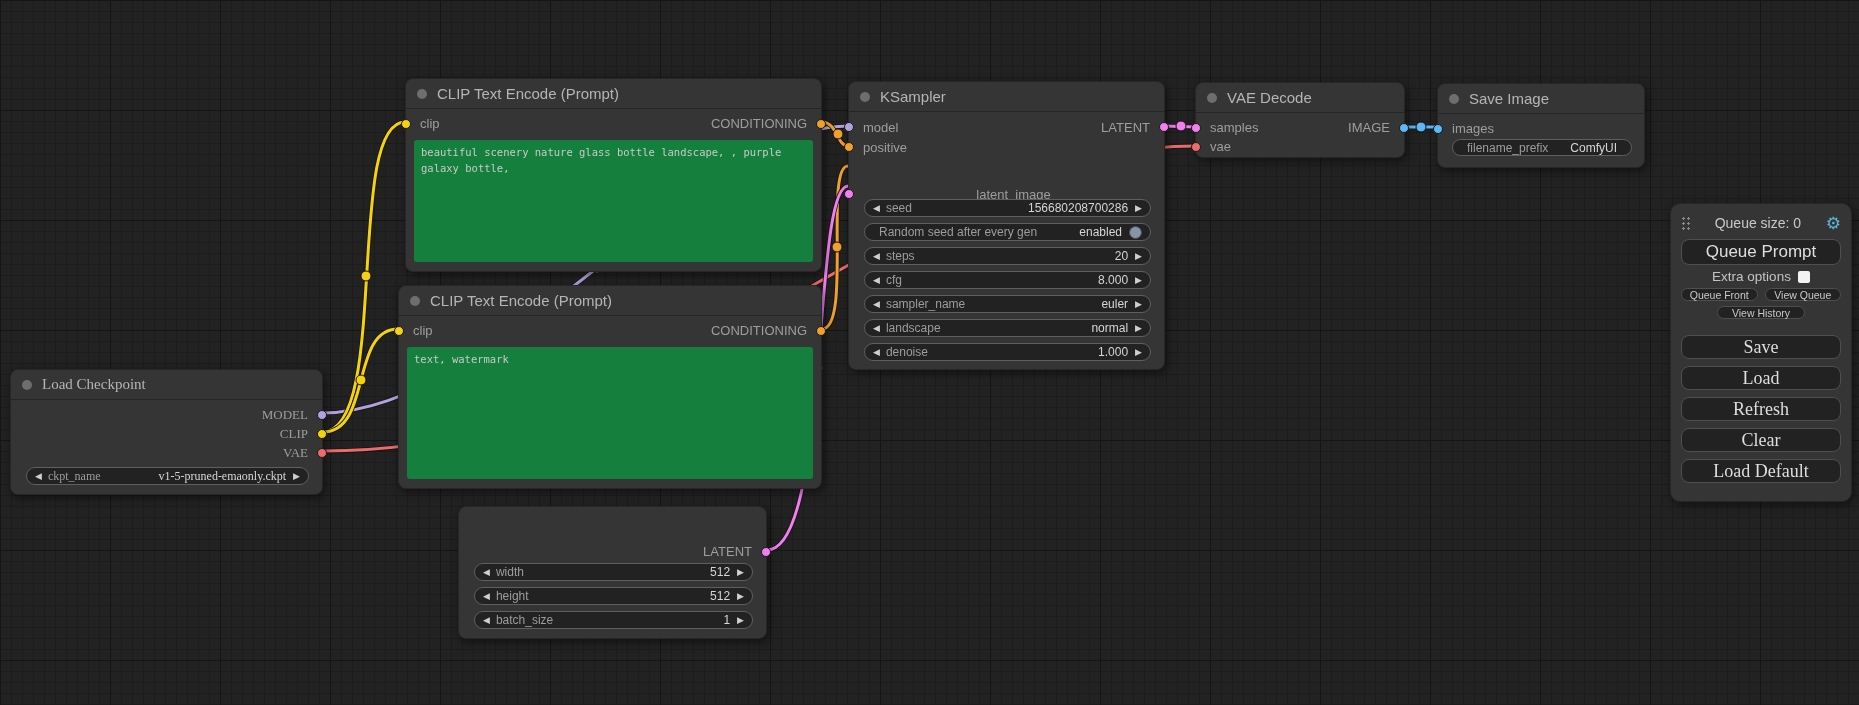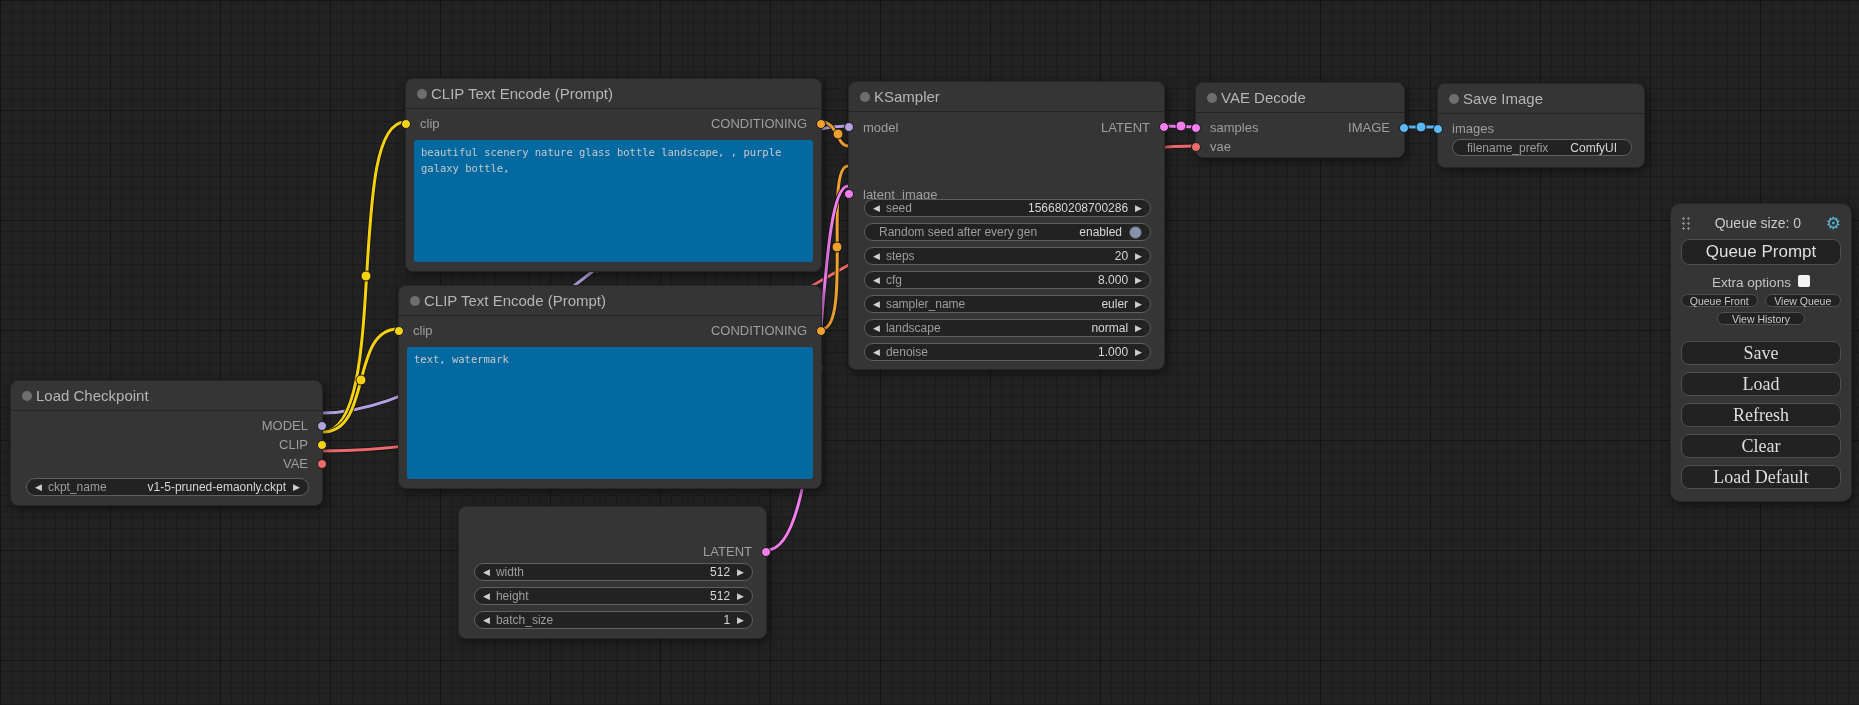--- a/index.html
+++ b/index.html
@@ -27,21 +27,21 @@
   .w-latent { stroke:var(--c-latent); stroke-width:3px; }
   .w-image { stroke:var(--c-image); stroke-width:3px; }
   .d-model { fill:var(--c-model); } .d-clip { fill:var(--c-clip); }
   .d-vae { fill:var(--c-vae); } .d-cond { fill:var(--c-conditioning); }
   .d-latent { fill:var(--c-latent); } .d-image { fill:var(--c-image); }
   #links circle { stroke:#141414; stroke-width:1px; }
 
   
   .node { position:absolute; z-index:2; background:#353535; border:1px solid #272727;
           border-radius:8px; box-shadow:2px 3px 10px rgba(0,0,0,.5); }
-  .ntitle { height:30px; display:flex; align-items:center; gap:4px; padding:0 11px;
+  .ntitle { height:30px; display:flex; align-items:center; gap:10px; padding:0 11px;
             border-bottom:1px solid rgba(0,0,0,.3); color:#b5b5b5; font-size:15px; }
   .ndot { width:10px; height:10px; border-radius:50%; background:#6e6e6e; flex:none; }
   .srow { position:absolute; left:0; right:0; display:flex; align-items:center;
           color:#9e9e9e; font-size:13px; }
   .srow .ilabel { margin-left:14px; }
   .srow .olabel { margin-left:auto; margin-right:14px; }
   .pin { width:10px; height:10px; border-radius:50%; border:1px solid #191919; position:absolute; }
   .pin.ip { left:-5px; } .pin.op { right:-5px; }
   .pin-model { background:var(--c-model); } .pin-clip { background:var(--c-clip); }
   .pin-vae { background:var(--c-vae); } .pin-cond { background:var(--c-conditioning); }
@@ -50,26 +50,26 @@
   .widget { position:absolute; height:18px; background:#222222; border:1px solid #5f5f5f;
             border-radius:10px; display:flex; align-items:center; padding:0 8px;
             font-size:12px; color:#9d9d9d; }
   .warrow { color:#cfcfcf; font-size:9px; line-height:1; cursor:pointer; flex:none; }
   .wlabel { margin-left:6px; white-space:nowrap; }
   .wvalue { margin-left:auto; margin-right:7px; color:#d6d6d6; white-space:nowrap; }
   .widget.center { justify-content:center; gap:22px; }
   .widget.center .wvalue { margin:0; }
   .tog { width:13px; height:13px; border-radius:50%; background:#8494ab; border:1px solid #4a4a4a; flex:none; }
 
-  .ptext { position:absolute; background:#0369a1; border-radius:3px; color:#c9c9c9;
+  .ptext { position:absolute; background:#15803d; border-radius:3px; color:#c9c9c9;
            font-family:"DejaVu Sans Mono", monospace; font-size:10.5px; line-height:1.55;
            padding:4px 7px; white-space:pre-wrap; overflow:hidden; }
 
   
-  #node-load-checkpoint { left:10px; top:380px; width:313px; height:126px; }
+  #node-load-checkpoint { left:10px; top:369px; width:313px; height:126px;font-family:Liberation Serif, serif; }
   #node-clip-pos  { left:405px; top:78px;  width:417px; height:194px; }
   #node-clip-neg  { left:398px; top:285px; width:424px; height:204px; }
   #node-empty-latent { left:458px; top:506px; width:309px; height:133px; }
   #node-ksampler  { left:848px; top:81px;  width:317px; height:289px; }
   #node-vae-decode { left:1195px; top:82px; width:210px; height:76px; }
   #node-save-image { left:1437px; top:83px; width:208px; height:85px; }
 
   
   #queue-panel { position:absolute; z-index:3; left:1670px; top:203px; width:182px; height:299px;
                  background:#353535; border:1px solid #272727; border-radius:10px;
@@ -77,21 +77,21 @@
   .qheader { height:24px; display:flex; align-items:center; }
   .qdrag { width:9px; height:15px; flex:none;
            background-image:radial-gradient(circle, #8b8b8b 1.2px, transparent 1.4px);
            background-size:5px 5px; cursor:grab; }
   .qtitle { flex:1; text-align:center; color:#c9c9c9; font-size:14px; }
   .qgear { flex:none; color:#5bb7d8; font-size:17px; line-height:1; cursor:pointer; }
   .qbtn { display:flex; align-items:center; justify-content:center; width:100%;
           background:#222222; border:1px solid #4f4f4f; border-radius:8px;
           color:#dedede; cursor:pointer; font-family:inherit; }
   #btn-queue-prompt { margin-top:4px; height:26px; font-size:17px; }
-  .qextra { margin-top:10px; height:15px; display:flex; justify-content:center;
+  .qextra { margin-top:4px; height:15px; display:flex; align-items:center; justify-content:center;
             gap:7px; color:#c3c3c3; font-size:13.5px; }
   .qcheckbox { width:12px; height:12px; background:#f2f2f2; border-radius:2px; cursor:pointer; }
   .qsmallrow { margin-top:4px; display:flex; gap:7px; }
   .qsmall { height:13px; font-size:10.5px; border-radius:7px; color:#c9c9c9; flex:1; }
   #btn-view-history { margin:5px auto 0; width:88px; flex:none; }
   .qbig { height:24px; font-size:18px; margin-top:7px;font-family:Liberation Serif, serif; }
   #btn-save { margin-top:16px; }
 </style>
 </head>
 <body>
@@ -226,21 +226,25 @@
   <div class="ntitle">
     <span class="ndot"></span>
     <span>KSampler</span>
   </div>
   <div class="srow" style="top:35px; height:20px;">
     <span class="pin ip pin-model" style="top:5px;"></span>
     <span class="ilabel">model</span>
     <span class="olabel">LATENT</span>
     <span class="pin op pin-latent" style="top:5px;"></span>
   </div>
-  <div class="srow" style="top:102px; height:20px;">
+  <div class="srow" style="top:55px; height:20px;">
+    <span class="pin ip pin-cond" style="top:5px;"></span>
+    <span class="ilabel">positive</span>
+  </div>
+  <div class="srow" style="top:102px; height:20px;justify-content:center;">
     <span class="pin ip pin-latent" style="top:5px;"></span>
     <span class="ilabel">latent_image</span>
   </div>
 
   <div class="widget" style="top:117px; left:15px; width:287px;">
     <span class="warrow">◀</span>
     <span class="wlabel">seed</span>
     <span class="wvalue">156680208700286</span>
     <span class="warrow">▶</span>
   </div>

